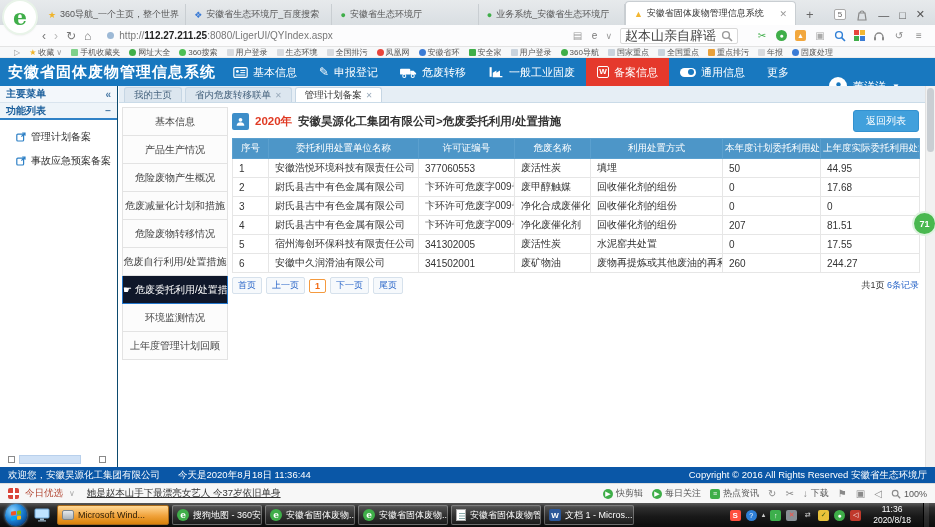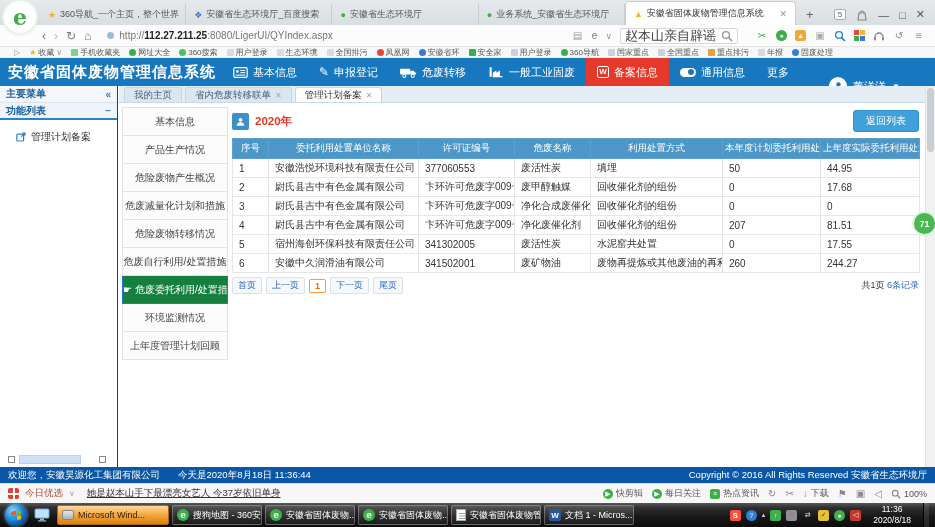--- a/index.html
+++ b/index.html
@@ -78,21 +78,21 @@
            display:flex; align-items:flex-end; padding-left:5px; gap:3px; }
   .ctab { display:flex; align-items:center; gap:4px; padding:0 9px; height:15px; font-size:9.5px; color:#45627d;
           background:#dce6ef; border:1px solid #c6d6e4; border-bottom:none; border-radius:3px 3px 0 0; white-space:nowrap; }
   .ctab.active { background:#fff; color:#333; }
   .cclose { font-size:8px; color:#9ab; }
 
   
   .innermenu { position:absolute; top:107px; left:122px; width:106px; border-top:1px solid #e3e3e3; }
   .imitem { height:28px; line-height:27px; text-align:center; font-size:10px; color:#444; background:#fcfcfc;
             border:1px solid #e3e3e3; border-top:none; white-space:nowrap; overflow:hidden; }
-  .imitem.active { background:#15803d; color:#fff; border-color:#2377cd; }
+  .imitem.active { background:#0f172a; color:#fff; border-color:#2377cd; }
   .hand { font-size:10px; margin-right:3px; }
 
   
   .titlebar { position:absolute; top:108px; left:232px; right:16px; height:26px; display:flex; align-items:center; gap:6px; }
   .tbadge { width:17px; height:17px; background:#3e8ec9; border-radius:2px; display:flex; align-items:center; justify-content:center; flex:none; }
   .pyear { color:#e03b24; font-weight:bold; font-size:11.5px; }
   .ptitle { color:#333; font-weight:bold; font-size:11.5px; }
   .backbtn { margin-left:auto; background:#41a0dc; color:#fff; font-size:10px; padding:3px 12px; border-radius:3px; border:1px solid #3391cf; }
 
   table.grid { position:absolute; top:138px; left:232px; width:687px; border-collapse:collapse; table-layout:fixed; }
@@ -405,20 +405,27 @@
       <span>功能列表</span>
       <span style="color:#4a7aa6">−</span>
     </div>
     <div class="side-item">
       <svg width="10" height="10" viewBox="0 0 10 10">
           <rect x="0.8" y="2.2" width="6.8" height="6.8" rx="1" fill="none" stroke="#2f81c6" stroke-width="1.2"></rect>
           <path d="M5.4 4.6 9 1M6.2 1H9v2.8" stroke="#2f81c6" stroke-width="1.2" fill="none"></path>
         </svg>
       <span>管理计划备案</span>
     </div>
+    <div class="side-item">
+      <svg width="10" height="10" viewBox="0 0 10 10">
+          <rect x="0.8" y="2.2" width="6.8" height="6.8" rx="1" fill="none" stroke="#2f81c6" stroke-width="1.2"></rect>
+          <path d="M5.4 4.6 9 1M6.2 1H9v2.8" stroke="#2f81c6" stroke-width="1.2" fill="none"></path>
+        </svg>
+      <span>事故应急预案备案</span>
+    </div>
   </div>
 
   <div class="ctabs">
     <div class="ctab">
         <span>我的主页</span>
       </div>
     <div class="ctab">
         <span>省内危废转移联单</span>
         <span class="cclose">✕</span>
       </div>
@@ -441,20 +448,21 @@
   </div>
 
   <div class="titlebar">
     <span class="tbadge">
         <svg width="11" height="11" viewBox="0 0 20 20">
           <circle cx="10" cy="7" r="3.4" fill="#fff"></circle>
           <path d="M3 17.5c0-4.2 3.2-6.2 7-6.2s7 2 7 6.2z" fill="#fff"></path>
         </svg>
       </span>
     <span class="pyear">2020年</span>
+    <span class="ptitle">安徽昊源化工集团有限公司&gt;危废委托利用/处置措施</span>
     <span class="backbtn">返回列表</span>
   </div>
 
   <table class="grid">
     <colgroup>
         <col style="width:36px">
         <col style="width:150px">
         <col style="width:96px">
         <col style="width:76px">
         <col style="width:132px">

